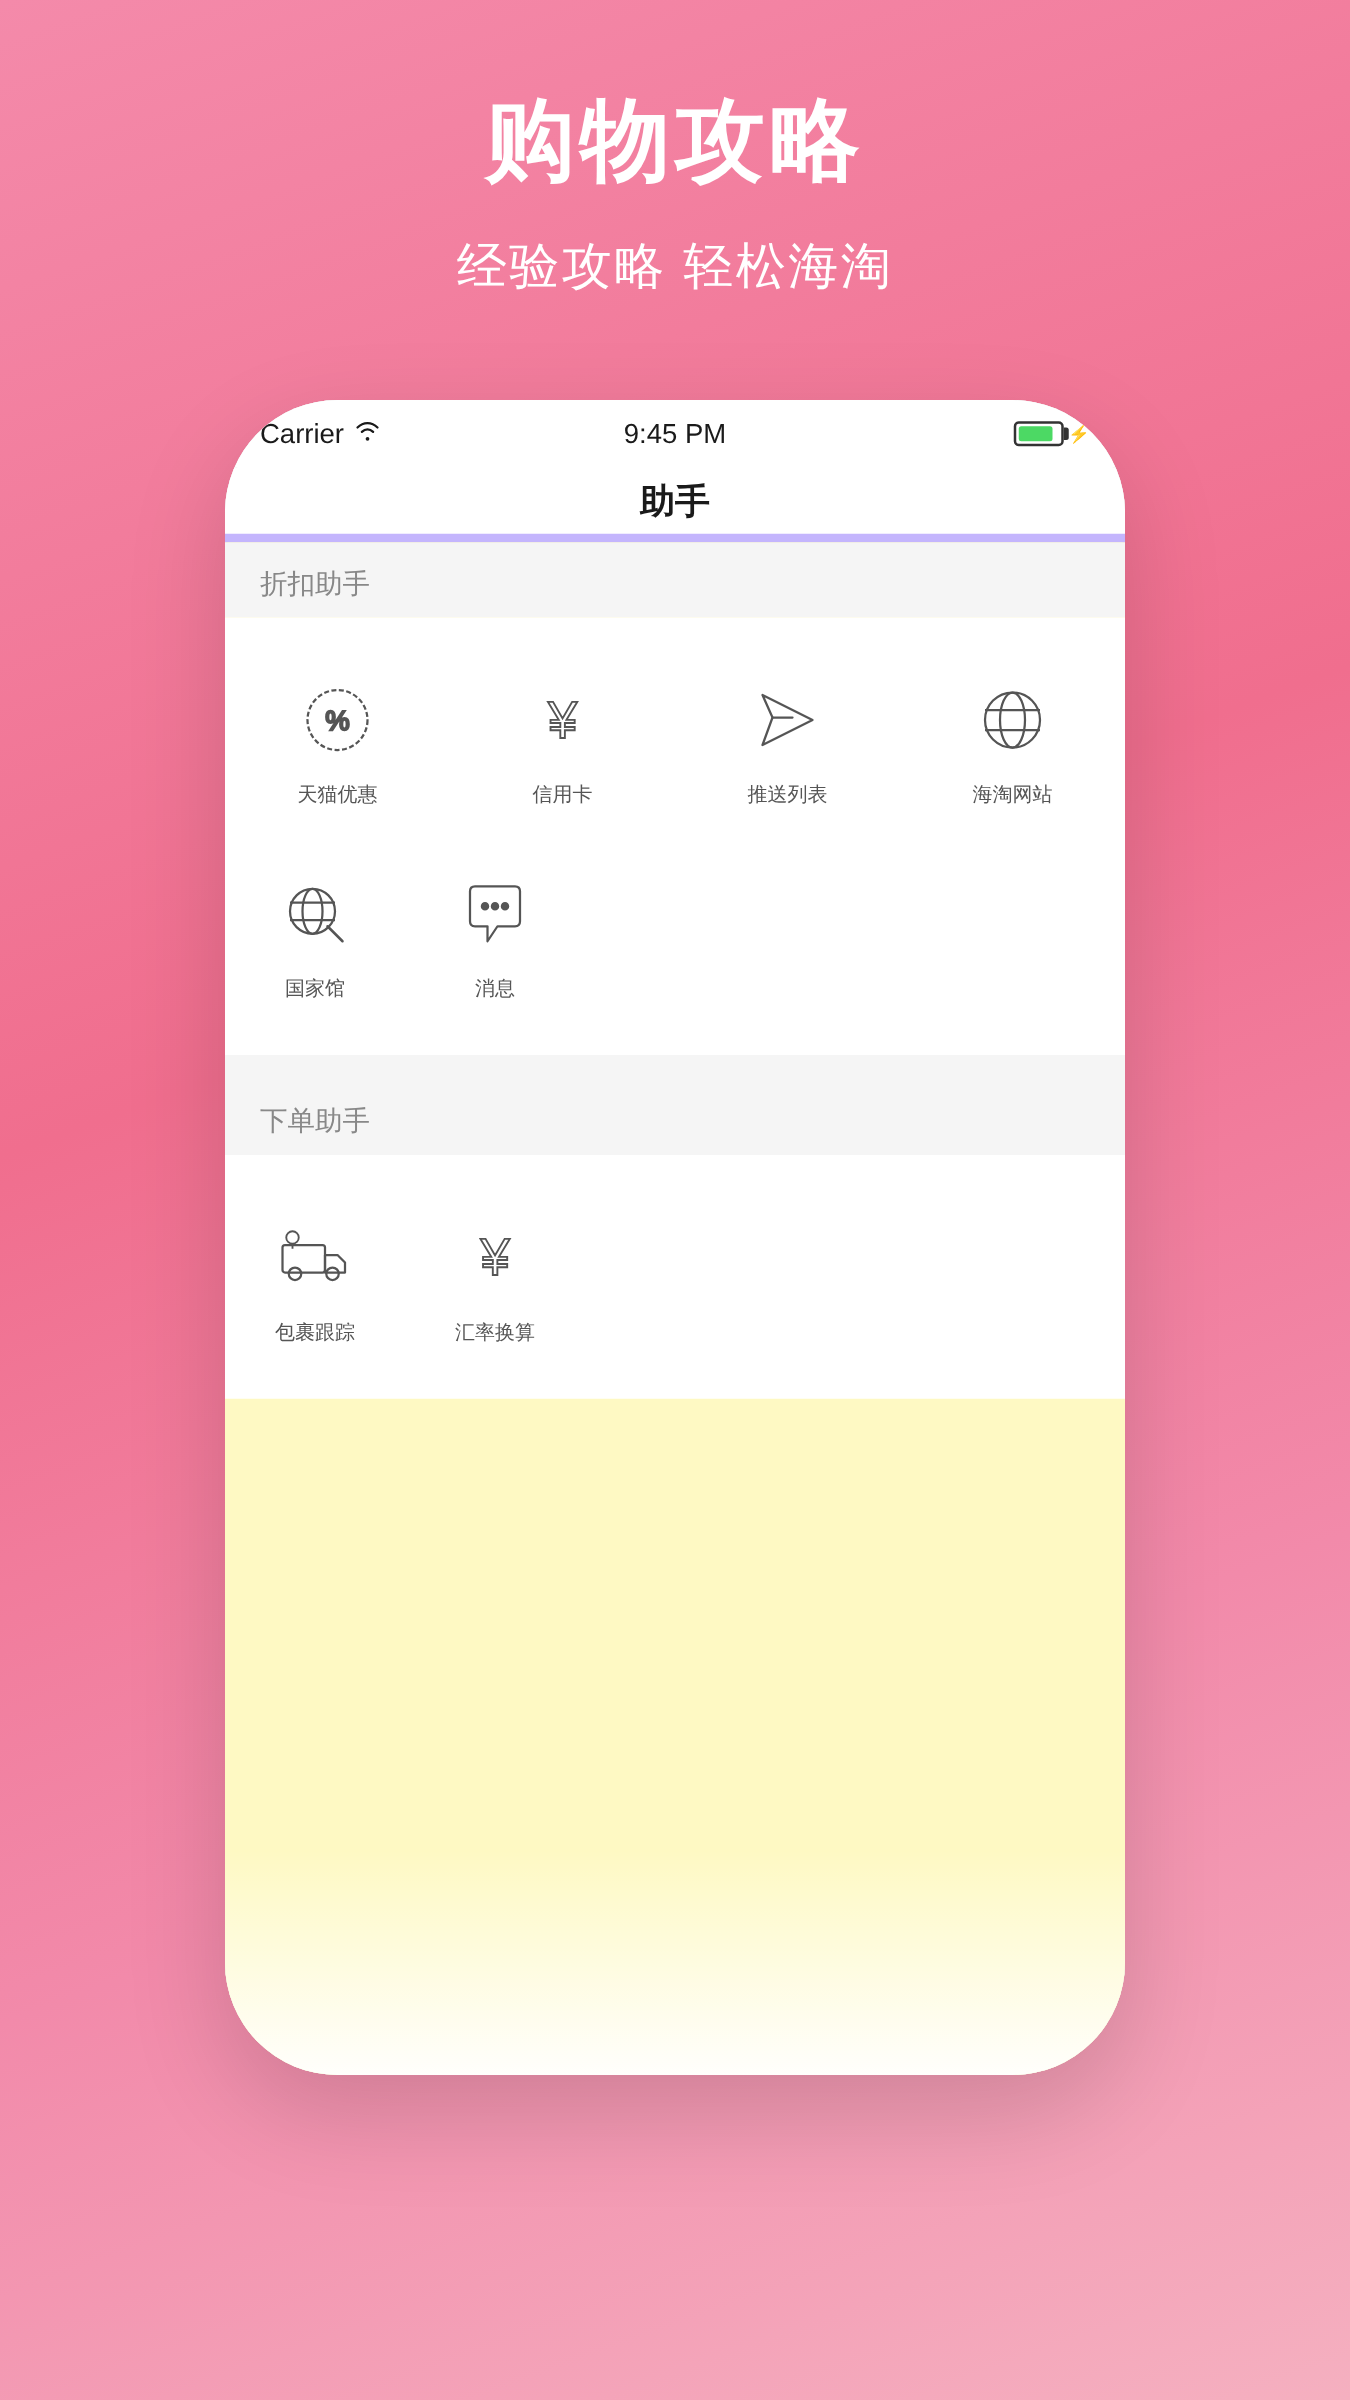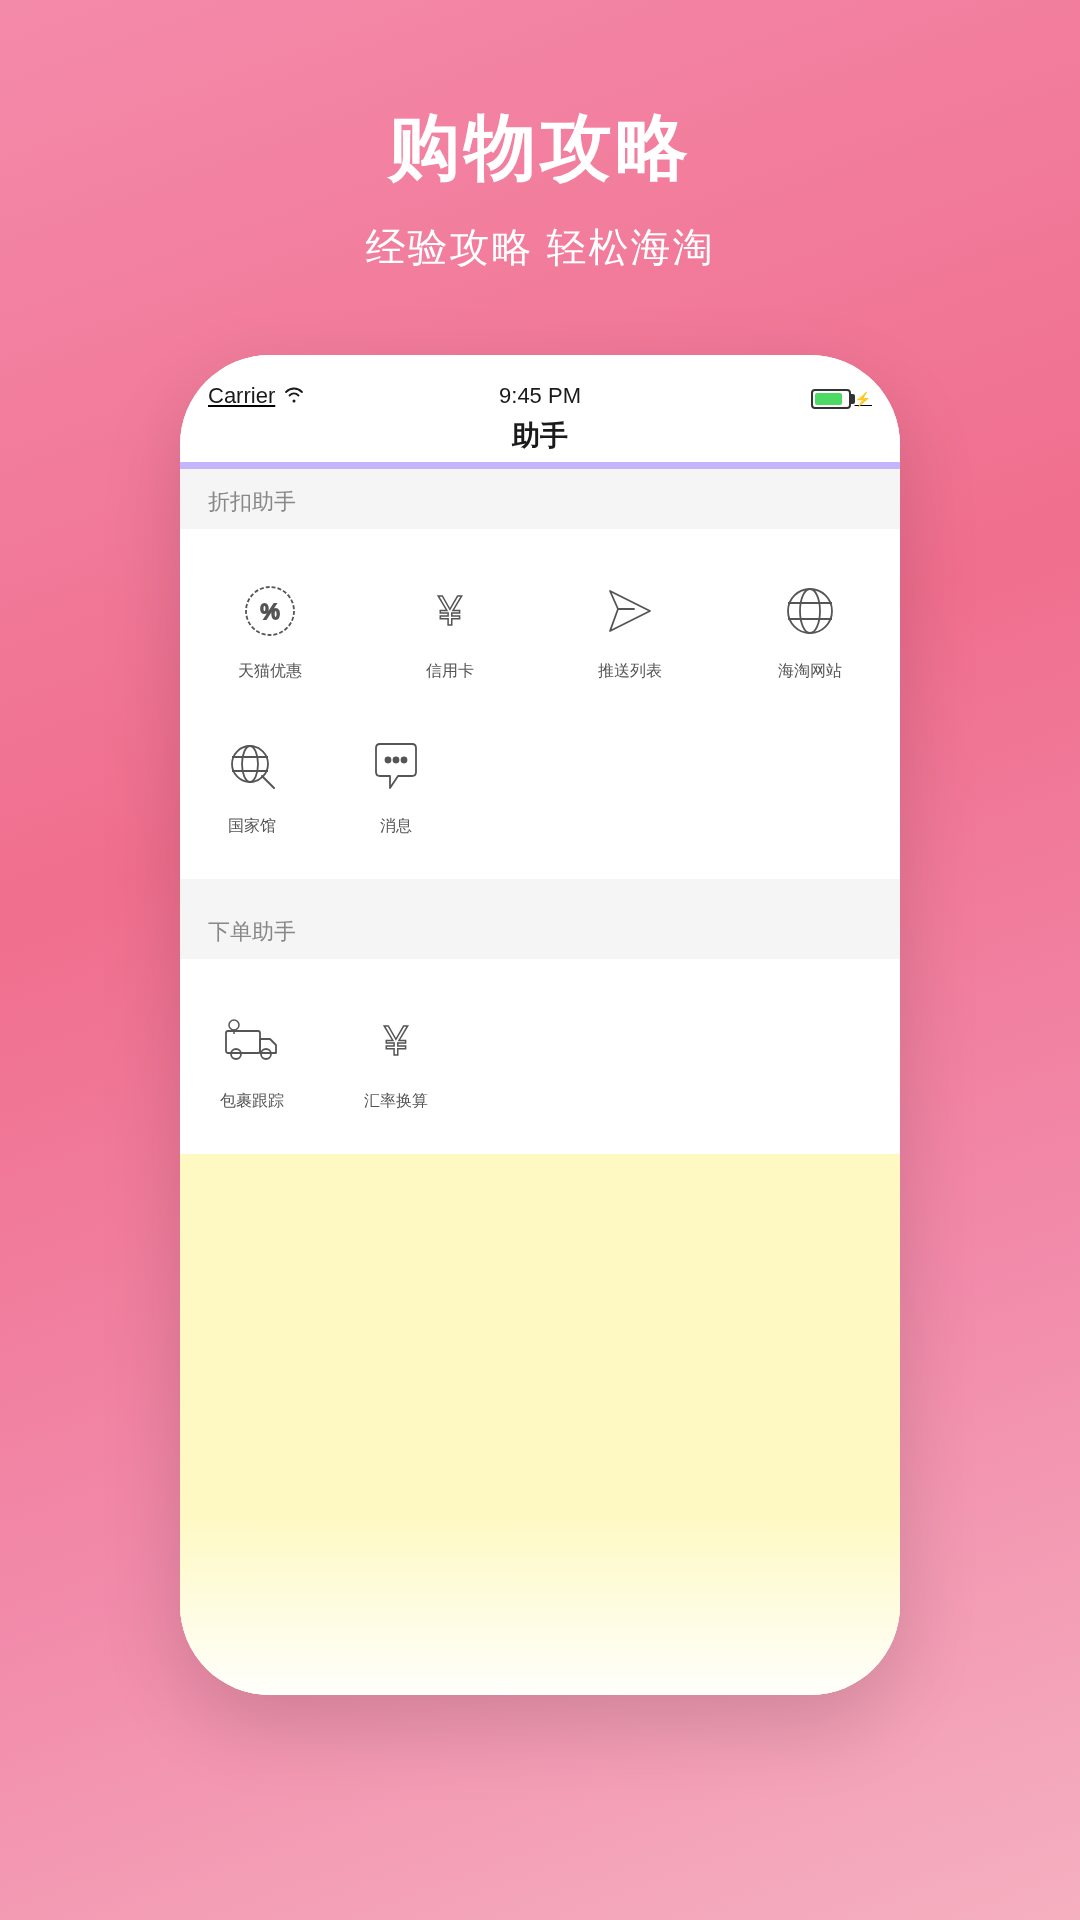--- a/index.html
+++ b/index.html
@@ -10,21 +10,21 @@
       background: linear-gradient(160deg, #f48aaa 0%, #f06e8e 40%, #f28aaa 70%, #f5b0c0 100%);
       display: flex;
       flex-direction: column;
       align-items: center;
       font-family: -apple-system, 'PingFang SC', 'Helvetica Neue', Arial, sans-serif;
       overflow: hidden;
     }
 
     .header-section {
       text-align: center;
-      margin-top: 100px;
+      margin-top: 65px;
       margin-bottom: 60px;
     }
 
     .main-title {
       font-size: 72px;
       font-weight: 700;
       color: white;
       letter-spacing: 4px;
       margin-bottom: 24px;
     }
@@ -67,25 +67,24 @@
       background: linear-gradient(to bottom, transparent, rgba(255,255,255,0.95));
       pointer-events: none;
       z-index: 10;
     }
 
     
     .status-bar {
       height: 54px;
       background: white;
       display: flex;
-      align-items: flex-end;
+      align-items: center;
       justify-content: space-between;
       padding: 0 28px;
       flex-shrink: 0;
-      text-decoration: underline;
     }
 
     .status-left {
       display: flex;
       align-items: center;
       gap: 8px;
       font-size: 22px;
       font-weight: 500;
       color: #1a1a1a;
     }

